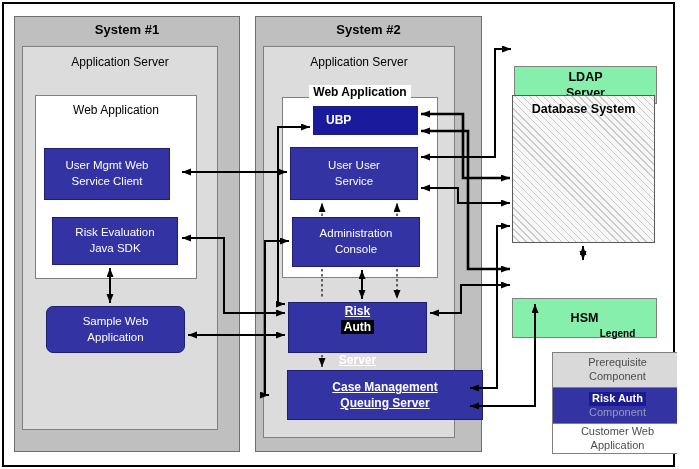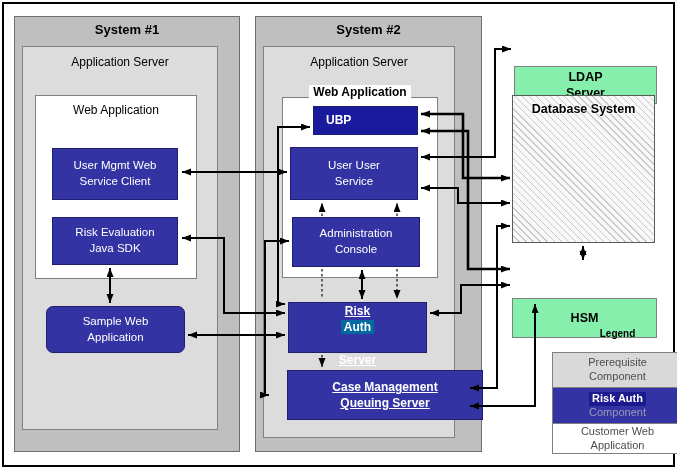--- a/index.html
+++ b/index.html
@@ -12,21 +12,21 @@
   .apptitle{position:absolute;top:8px;left:0;right:0;text-align:center;font-size:12px;color:#000;}
   .whitebox{background:#fff;border:1px solid #808080;}
   .whitetitle{position:absolute;top:7px;left:0;right:0;text-align:center;font-size:12px;color:#000;}
   .blue{background:#3333a3;border:1px solid #1f1f70;color:#fff;display:flex;align-items:center;justify-content:center;text-align:center;font-size:11.5px;line-height:1.35;white-space:pre-line;}
   .blue.bold{font-weight:bold;font-size:12px;}
   .ubp{background:#1a1a9c;justify-content:flex-start;padding-left:12px;font-weight:bold;font-size:12px;}
   .grayunit{background:#86efac;border:1px solid #808080;display:flex;align-items:center;justify-content:center;text-align:center;font-weight:bold;font-size:12.5px;color:#000;line-height:1.3;white-space:pre-line;margin-top:36px;}
   .hatch{background:repeating-linear-gradient(45deg,#f8f8f8 0 4px,#c9c9c9 4px 5px);border:1.5px solid #5a5a5a;}
   .dbtitle{position:absolute;top:6px;left:0;right:0;text-align:center;font-weight:bold;font-size:12.5px;color:#000;text-shadow:0 0 3px #fff,0 0 3px #fff;}
   .underl{text-decoration:underline;}
-  .patch{background:#0369a1;padding:0 3px;}
+  .patch{background:#000000;padding:0 3px;}
   .legend-title{font-weight:bold;font-size:10px;text-align:center;color:#000;}
   .lcell{display:flex;flex-direction:column;align-items:center;justify-content:center;text-align:center;font-size:11px;line-height:1.25;white-space:pre-line;box-sizing:border-box;}
   svg#wires{position:absolute;left:0;top:0;pointer-events:none;z-index:6;}
   .conn{stroke:#000;stroke-width:2;fill:none;}
   .thick{stroke-width:2.6;}
   .dashed{stroke:#2a2a2a;stroke-width:1.4;stroke-dasharray:2.5 2.5;}
 </style>
 </head>
 <body>
 
@@ -35,21 +35,21 @@
 
   <div class="abs sysbox" style="left:14px;top:16px;width:226px;height:436px;">
     <div class="systitle">System #1</div>
   </div>
   <div class="abs appserver" style="left:22px;top:46px;width:196px;height:384px;">
     <div class="apptitle">Application Server</div>
   </div>
   <div class="abs whitebox" style="left:35px;top:95px;width:162px;height:184px;">
     <div class="whitetitle">Web Application</div>
   </div>
-  <div class="abs blue" style="left:52px;top:148px;width:126px;height:52px;">User Mgmt Web
+  <div class="abs blue" style="left:44px;top:148px;width:126px;height:52px;">User Mgmt Web
 Service Client</div>
   <div class="abs blue" style="left:52px;top:217px;width:126px;height:48px;">Risk Evaluation
 Java SDK</div>
   <div class="abs blue" style="left:46px;top:306px;width:139px;height:47px;border-radius:7px;">Sample Web
 Application</div>
 
   <div class="abs sysbox" style="left:255px;top:16px;width:227px;height:436px;">
     <div class="systitle">System #2</div>
   </div>
   <div class="abs appserver" style="left:263px;top:46px;width:192px;height:392px;">

